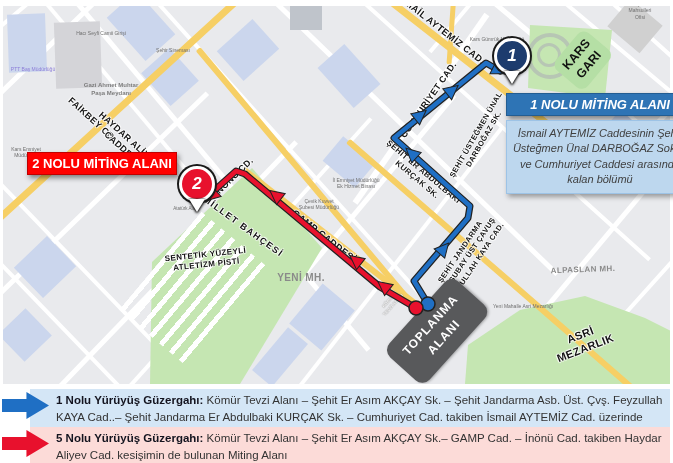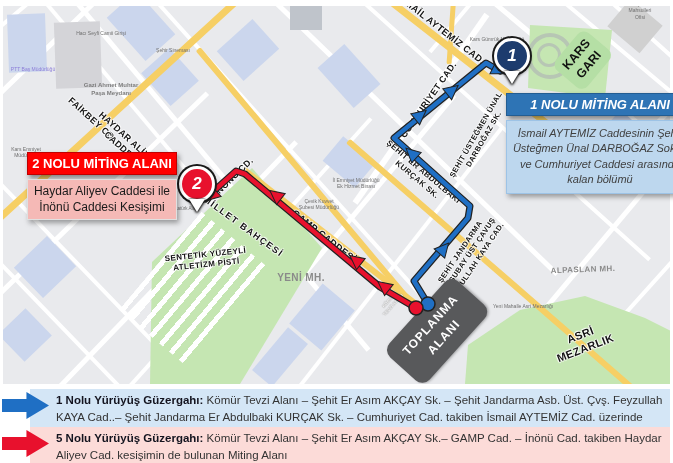--- a/index.html
+++ b/index.html
@@ -248,21 +248,20 @@
       <div class="balloon">2</div>
       <div class="tail"></div>
     </div>
 
     <div class="mbox" id="mbox1">
       <div class="mhead">1 NOLU MİTİNG ALANI</div>
       <div class="mbody">İsmail AYTEMİZ Caddesinin Şehit Üsteğmen Ünal DARBOĞAZ Sokak ve Cumhuriyet Caddesi arasında kalan bölümü</div>
     </div>
     <div class="mbox" id="mbox2">
       <div class="mhead">2 NOLU MİTİNG ALANI</div>
-      <div class="mbody">Haydar Aliyev Caddesi ile İnönü Caddesi Kesişimi</div>
     </div>
 
     <div class="edge-strip" style="left:0;top:0;width:673px;height:6px;"></div>
     <div class="edge-strip" style="left:0;top:0;width:3px;height:384px;"></div>
     <div class="edge-strip" style="right:0;top:0;width:3px;height:384px;"></div>
   </div>
 
   <div id="legend">
     <div class="larrow" id="larrow1"></div>
     <div class="larrow" id="larrow2"></div>

